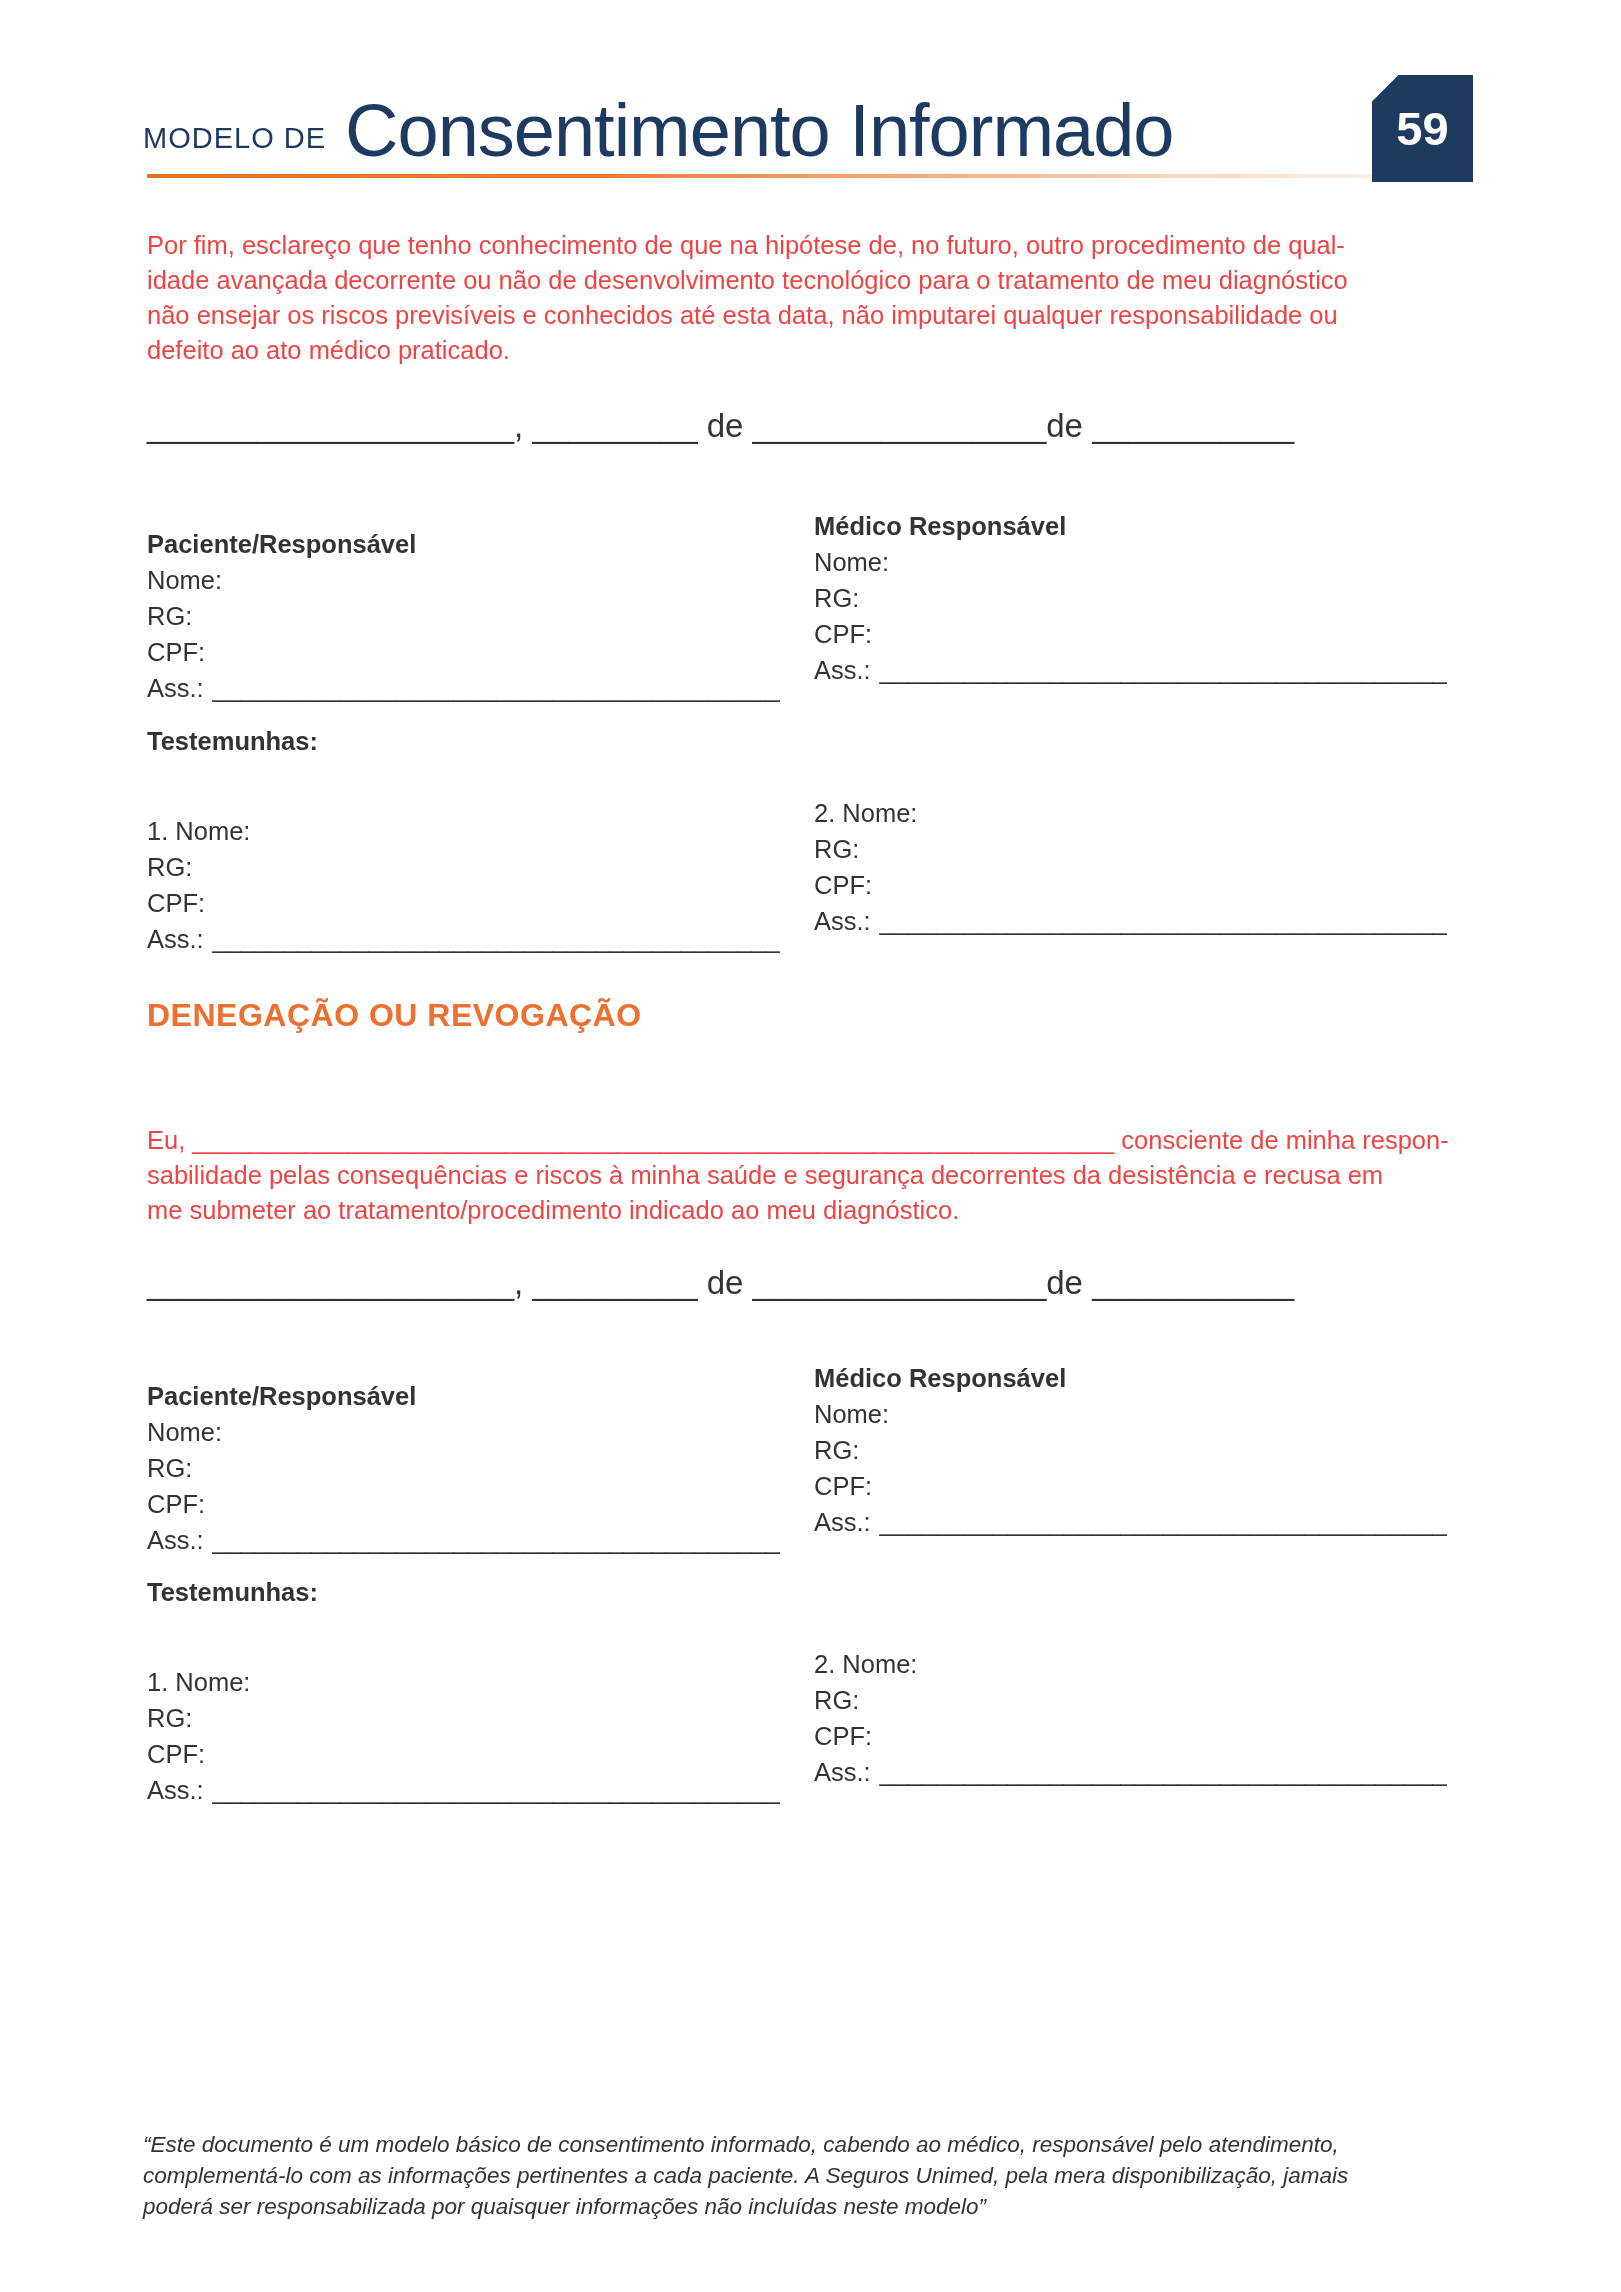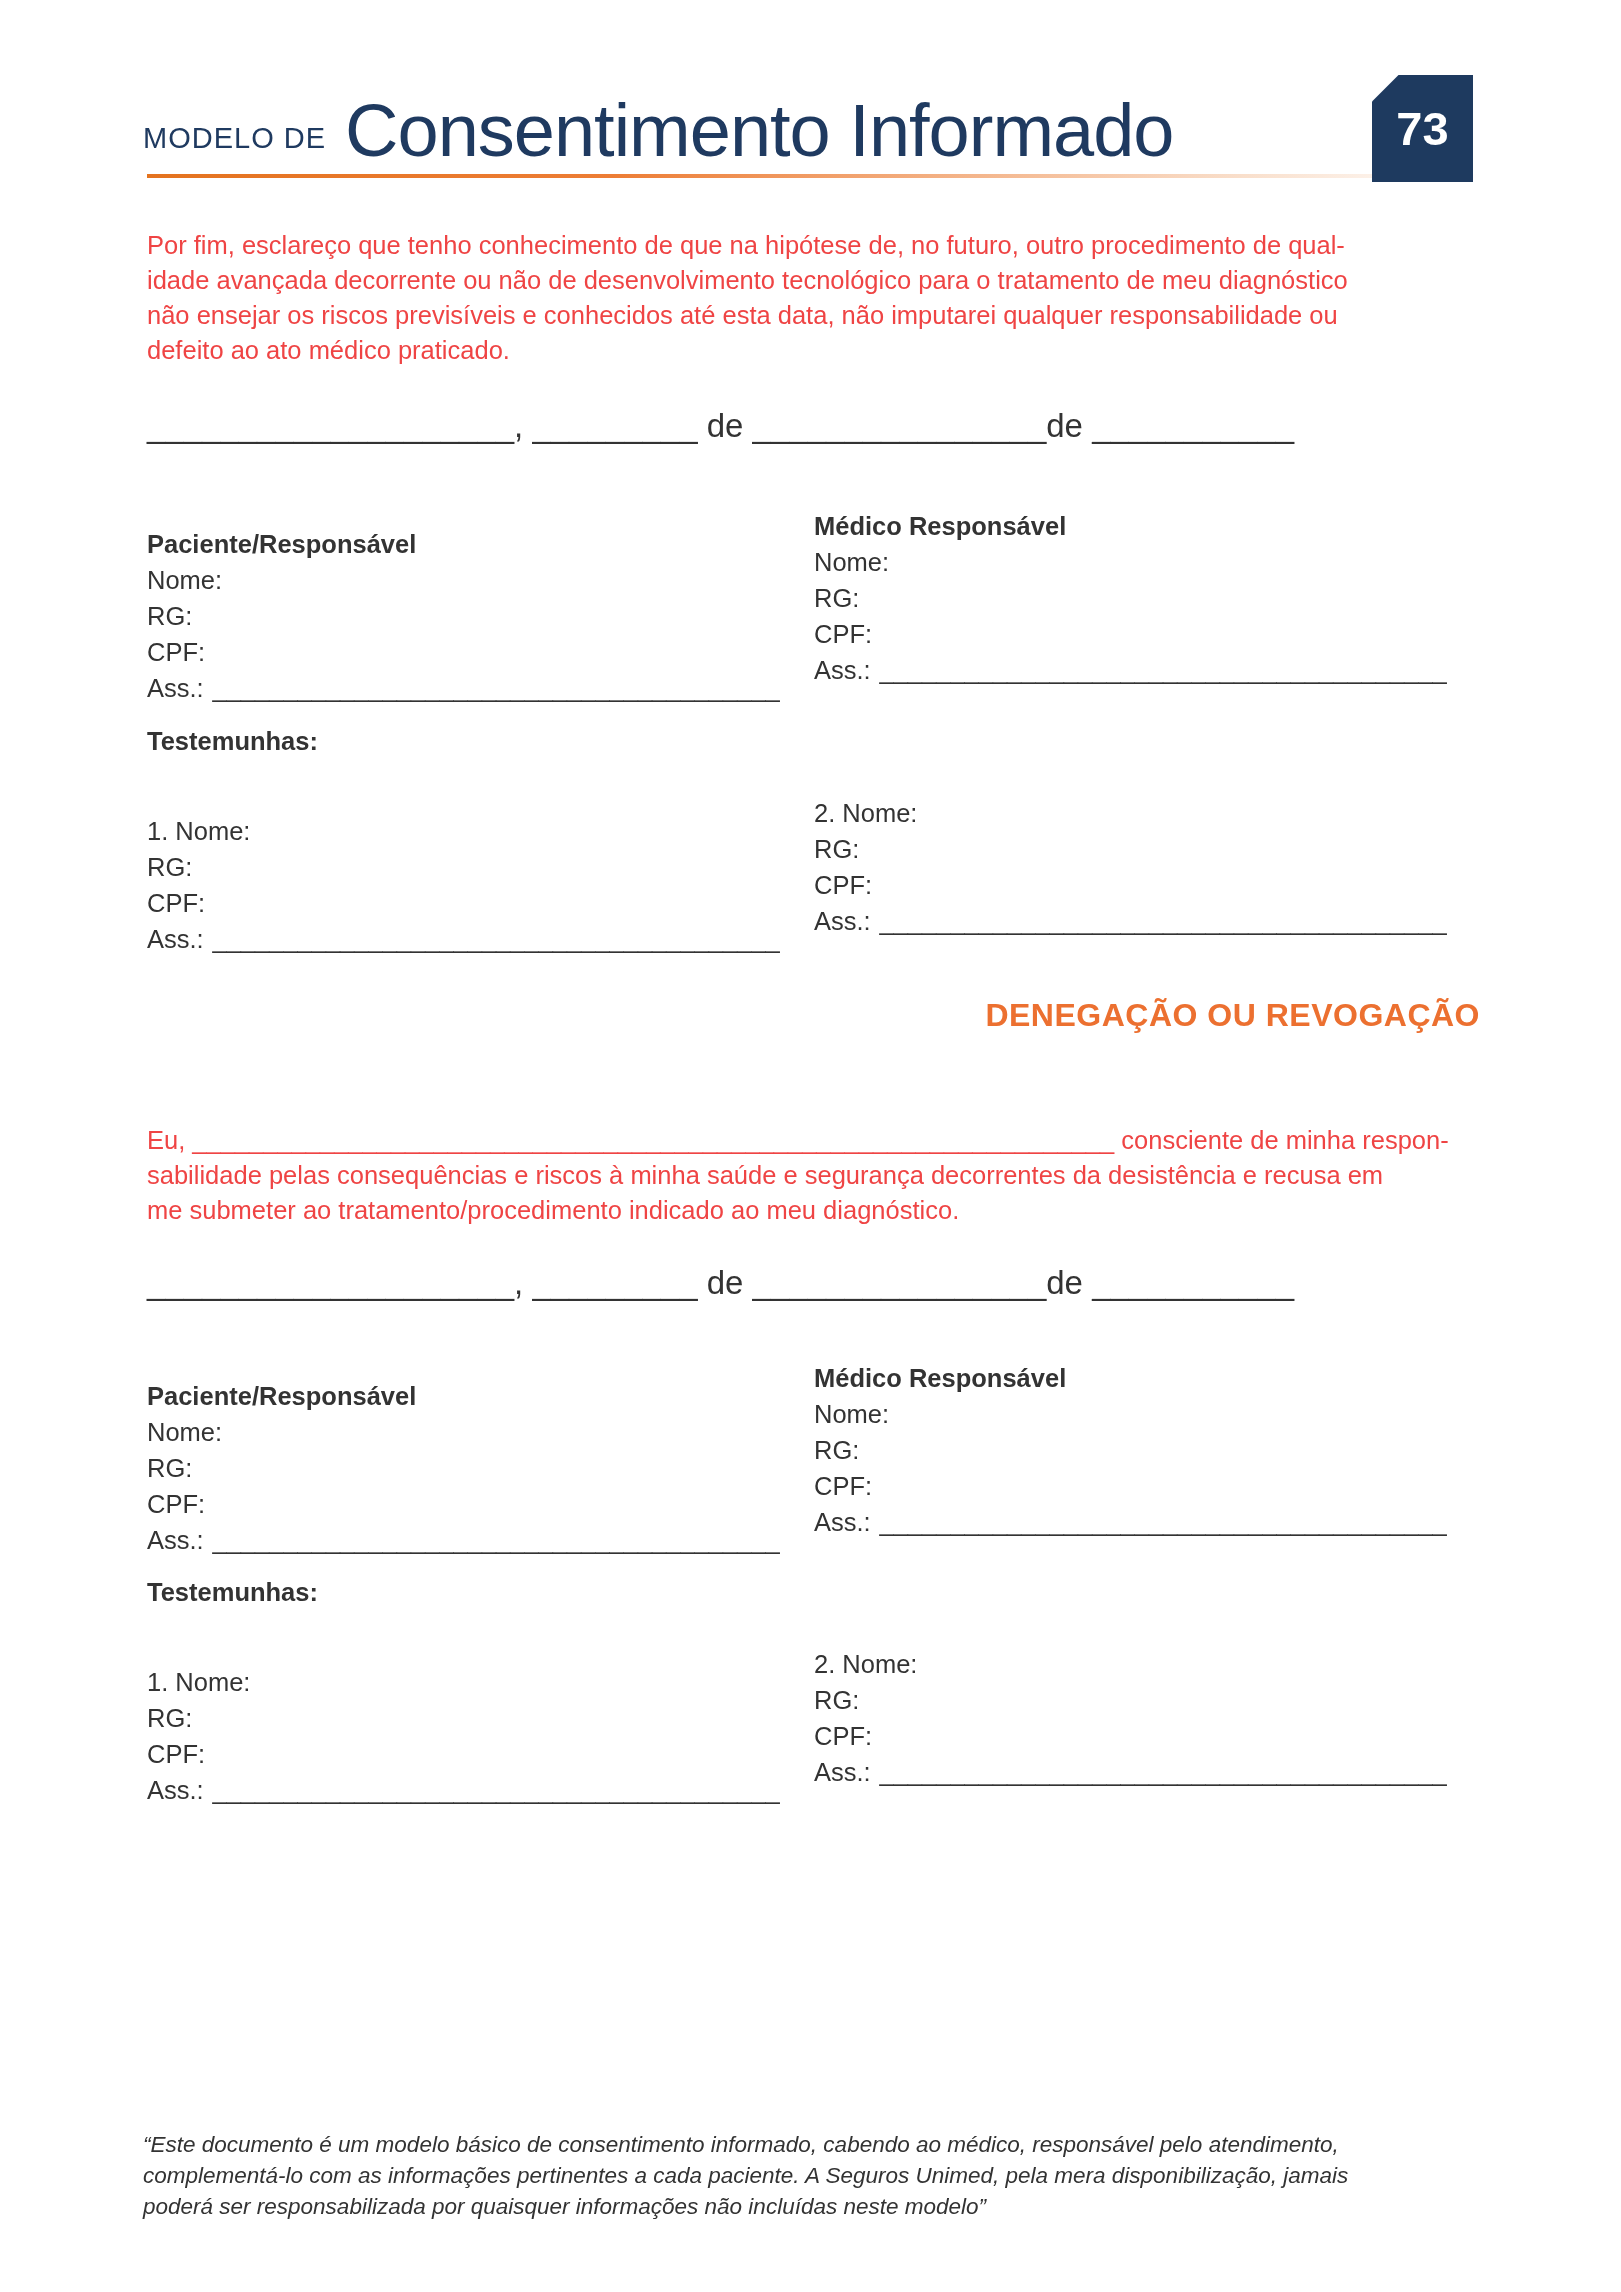--- a/index.html
+++ b/index.html
@@ -91,21 +91,21 @@
   .col.left{left:0;margin-top:18px;}
   .col.right{left:667px;}
   .col-heading{font-weight:700;}
   .wit-cols{position:relative;top:0;}
   .wit-heading{font-weight:700;}
   .blank{margin-left:8.8px;text-align:right;}
   .section-heading{
     position:absolute;
     left:147px;
     width:1333px;
-    text-align:right;
+    text-align:left;
     font-size:32px;
     font-weight:700;
     letter-spacing:0.5px;
     color:#EC7030;
     white-space:nowrap;
   }
   .footer-note{
     position:absolute;
     left:143px;
     width:1343px;
@@ -121,21 +121,21 @@
 <body>
 
 <div class="page">
 
   <div class="titlebox">
     <span class="kicker">MODELO DE</span>
     <span class="big-title">Consentimento Informado</span>
   </div>
   <div class="header-rule"></div>
   <div class="page-badge">
-    <span>73</span>
+    <span>59</span>
   </div>
 
   <div class="para" style="top:228px;">Por fim, esclareço que tenho conhecimento de que na hipótese de, no futuro, outro procedimento de qual-
 idade avançada decorrente ou não de desenvolvimento tecnológico para o tratamento de meu diagnóstico
 não ensejar os riscos previsíveis e conhecidos até esta data, não imputarei qualquer responsabilidade ou
 defeito ao ato médico praticado.</div>
 
   <div class="dateline" style="top:407px;">____________________, _________ de ________________de ___________</div>
 
   <div class="block" style="top:508px;height:181px;">

